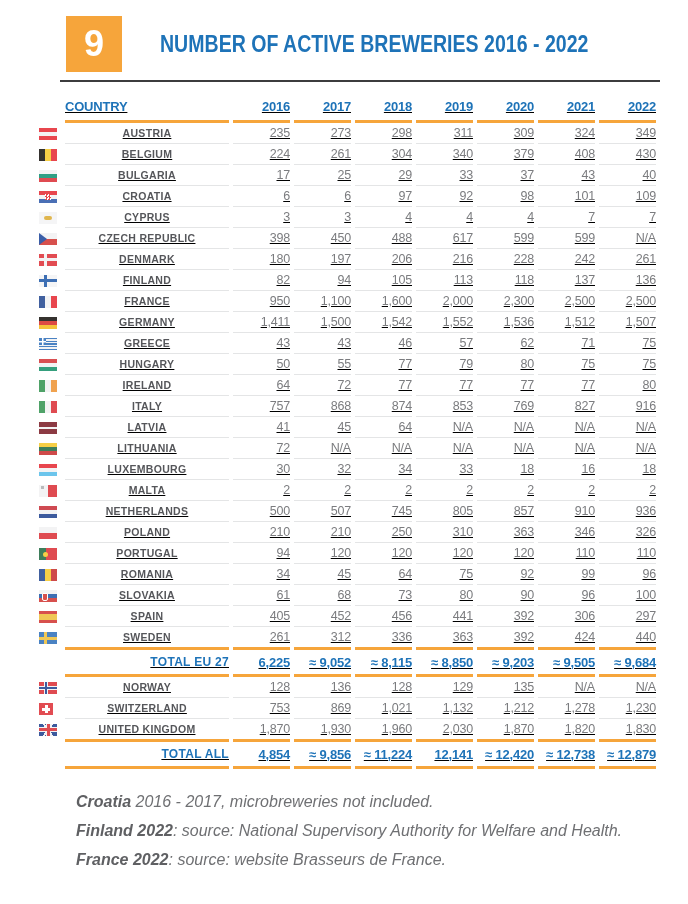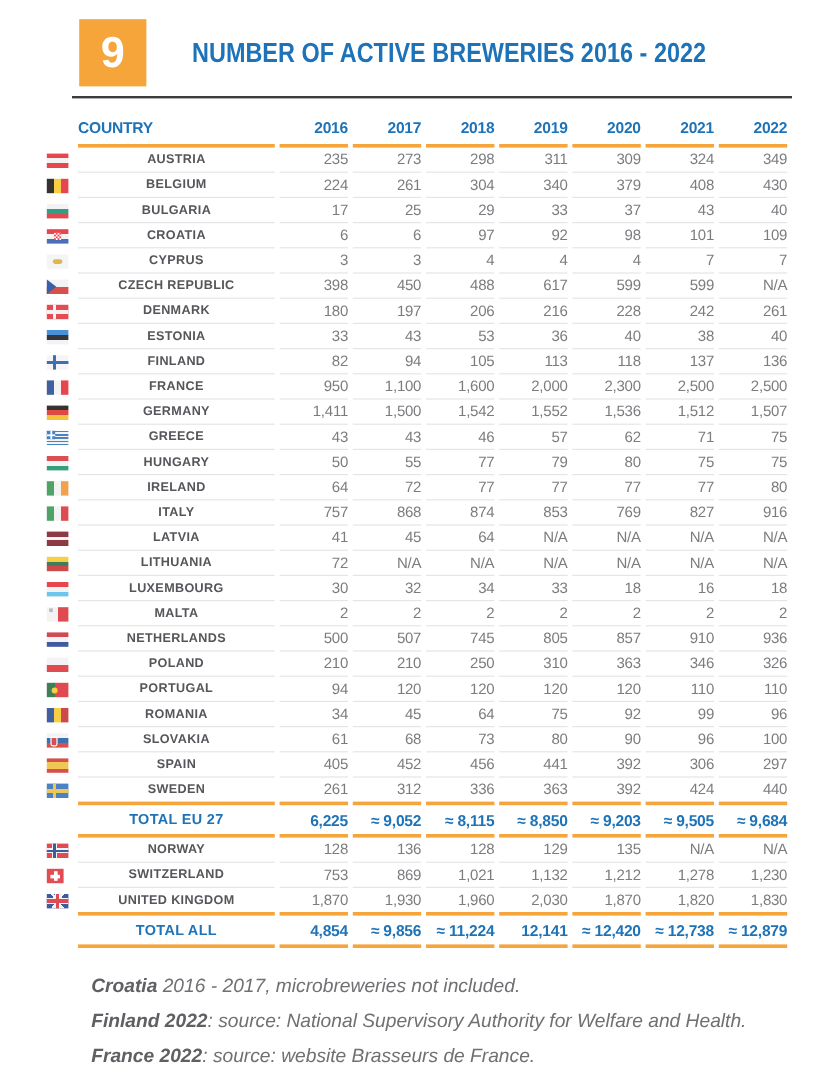--- a/index.html
+++ b/index.html
@@ -18,21 +18,21 @@
   .page-title {
     margin:0 0 0 38px; color:#1E73B8; font-size:23px; font-weight:bold;
     letter-spacing:0px; white-space:nowrap;
     transform:scaleX(0.85); transform-origin:left center;
   }
   .title-rule { height:2px; background:#3C3C3E; margin:8px 0 0 25px; }
 
   
   table.brew {
     width:100%; border-collapse:separate; border-spacing:4px 0;
-    margin-top:8px; table-layout:fixed;
+    margin-top:8px; table-layout:fixed;text-decoration:underline;
   }
   col.c-flag   { width:22px; }
   col.c-name   { width:auto; }
   col.c-year   { width:57px; }
 
   thead th {
     color:#1E73B8; font-size:13px; font-weight:bold; text-align:right;
     vertical-align:bottom; padding:0 0 6px 0; height:24px;
     border-bottom:3px solid #F6A53B; letter-spacing:-0.2px;
   }
@@ -49,21 +49,21 @@
     text-align:center; font-weight:bold; font-size:10.5px; color:#55565A;
     letter-spacing:0.3px;
   }
   #eu-body tr:last-child td, #noneu-body tr:last-child td { border-bottom:none; }
 
   tr.total-row td {
     border-top:3px solid #F6A53B; border-bottom:3px solid #F6A53B;
     color:#1E73B8; font-weight:bold; font-size:13px; height:24px;
   }
   tr.total-row td.flag-cell { border-top:none; border-bottom:none; }
-  tr.total-row td.label { text-align:center; font-size:12px; letter-spacing:0.3px; }
+  tr.total-row td.label { text-align:right; font-size:12px; letter-spacing:0.3px; }
 
   
   .footnotes { margin:26px 0 0 25px; font-style:italic; color:#6F7073; }
   .footnotes p { margin:16px; font-size:16px; line-height:13px; }
   .footnotes b { font-style:italic; color:#5F6063; }
 
   
   .flag {
     display:inline-block; width:18px; height:12px; position:relative;
     background-repeat:no-repeat; background-size:100% 100%; vertical-align:middle;
@@ -250,31 +250,20 @@
     <td class="country">DENMARK</td>
     <td class="val">180</td>
     <td class="val">197</td>
     <td class="val">206</td>
     <td class="val">216</td>
     <td class="val">228</td>
     <td class="val">242</td>
     <td class="val">261</td>
   </tr>
         <tr class="data-row">
-    <td class="flag-cell"><span class="flag f-ee"></span></td>
-    <td class="country">ESTONIA</td>
-    <td class="val">33</td>
-    <td class="val">43</td>
-    <td class="val">53</td>
-    <td class="val">36</td>
-    <td class="val">40</td>
-    <td class="val">38</td>
-    <td class="val">40</td>
-  </tr>
-        <tr class="data-row">
     <td class="flag-cell"><span class="flag f-fi"></span></td>
     <td class="country">FINLAND</td>
     <td class="val">82</td>
     <td class="val">94</td>
     <td class="val">105</td>
     <td class="val">113</td>
     <td class="val">118</td>
     <td class="val">137</td>
     <td class="val">136</td>
   </tr>

